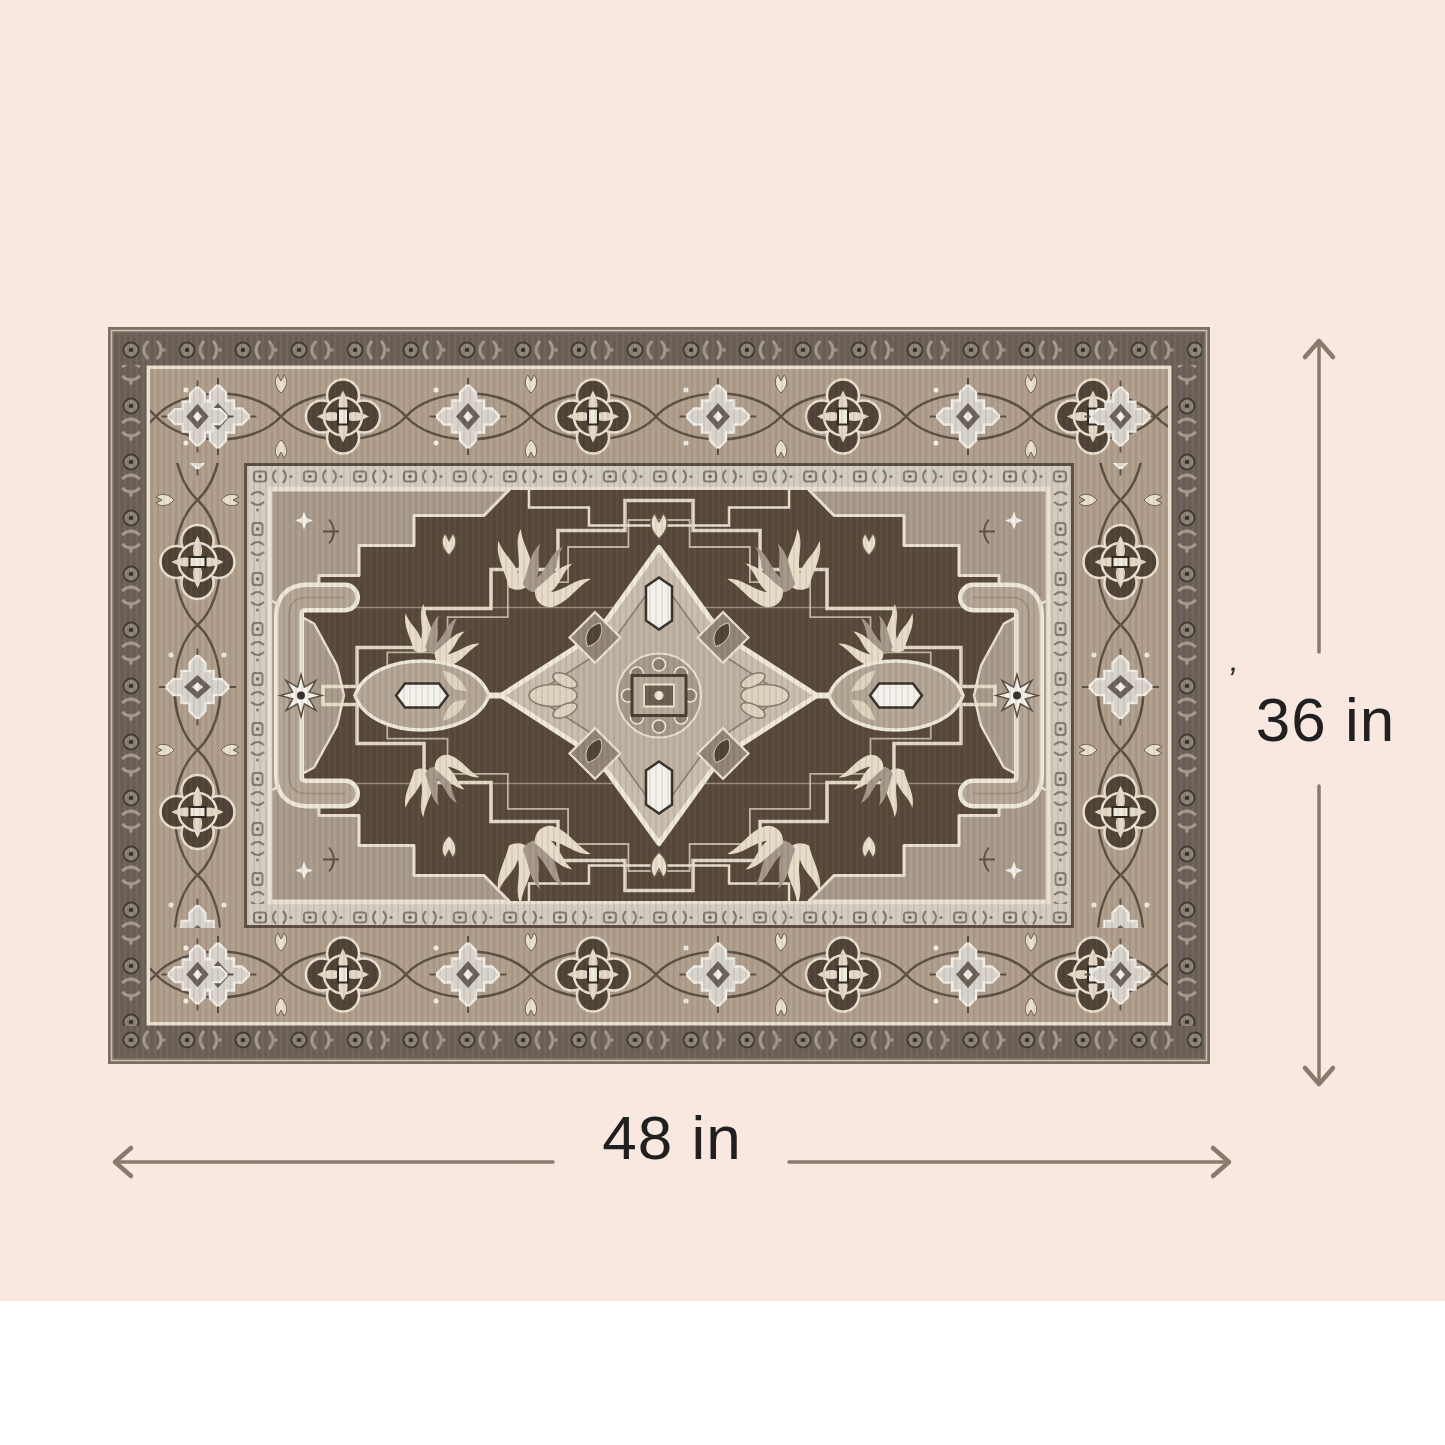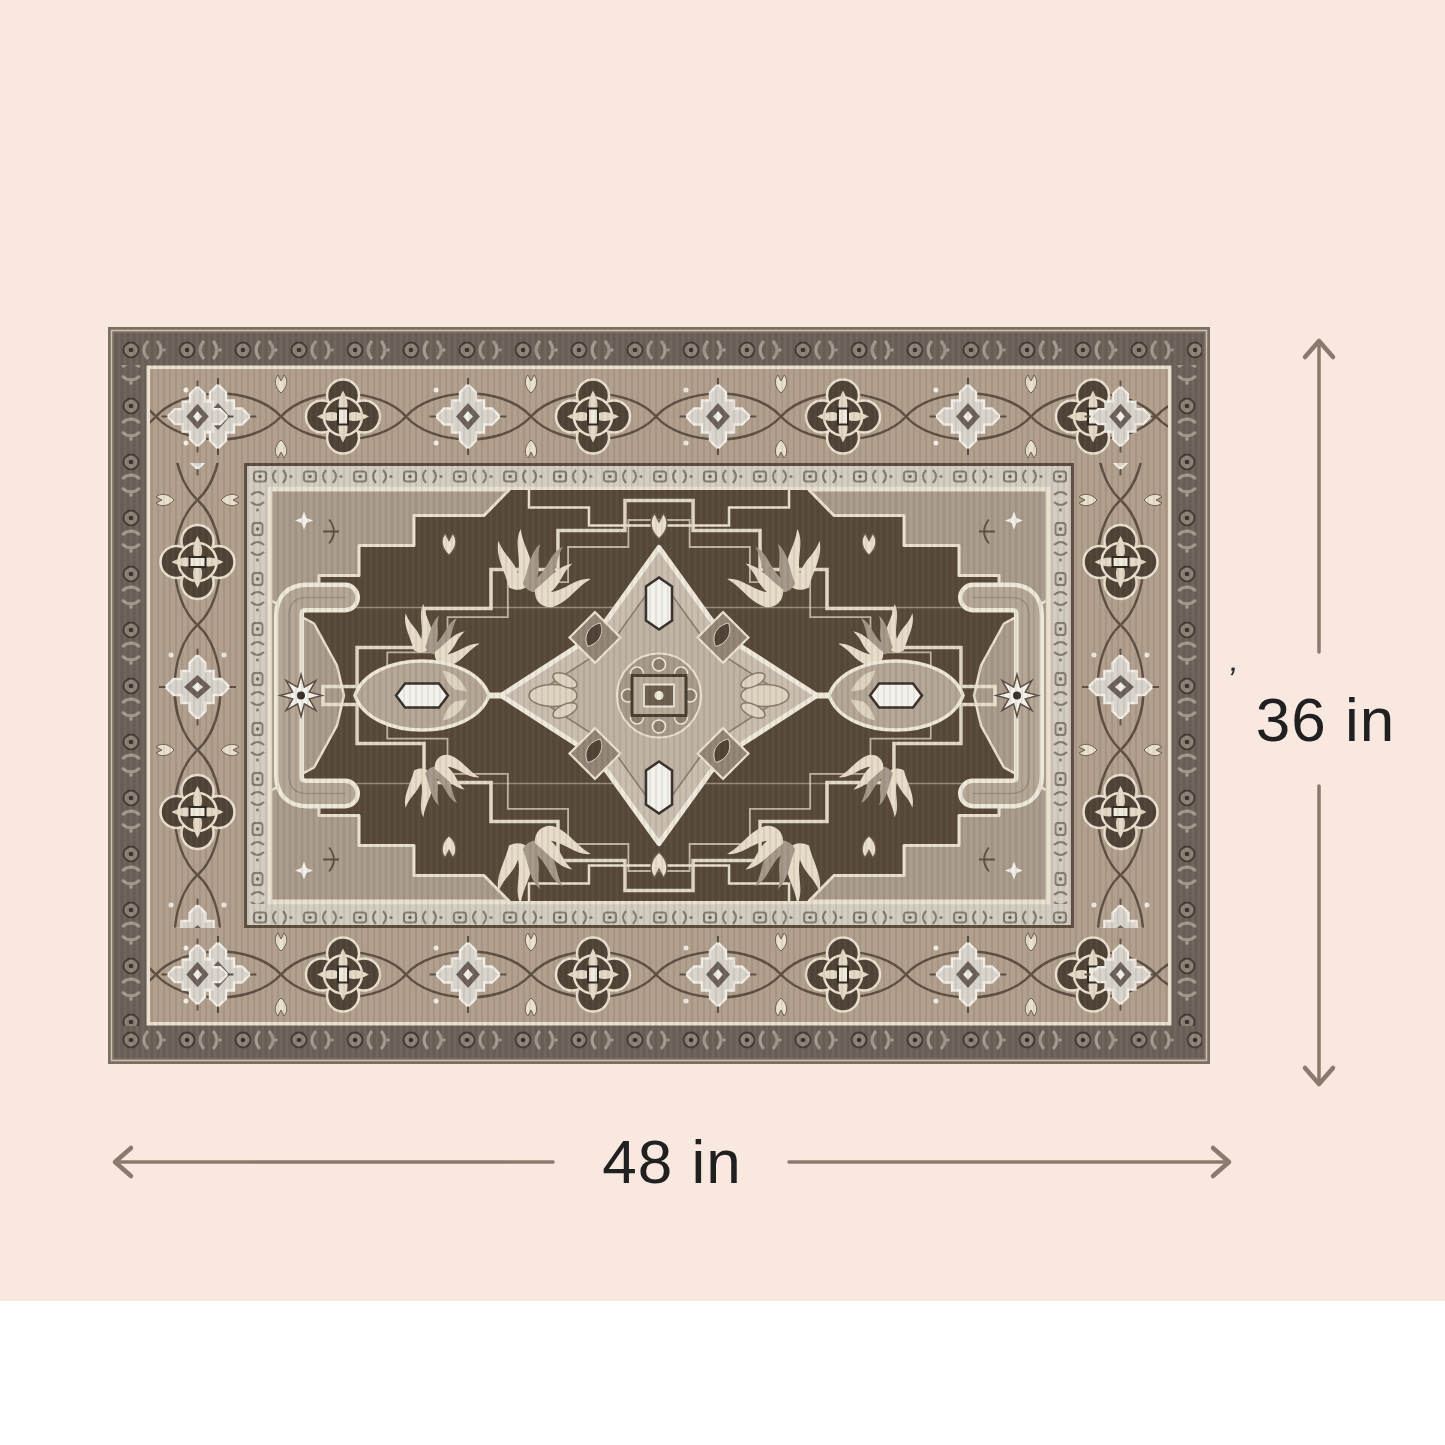--- a/index.html
+++ b/index.html
@@ -20,21 +20,21 @@
   .dim-label{
     position:absolute;
     color:#202020;
     font-size:62px;
     line-height:62px;
     letter-spacing:1px;
     text-align:center;
     white-space:nowrap;
   }
   .dim-label-h{left:1238px;top:689px;width:175px;}
-  .dim-label-w{left:572px;top:1131px;width:200px;}
+  .dim-label-w{left:572px;top:1107px;width:200px;}
   .stray{
     position:absolute;left:1228px;top:662px;
     color:#2a2a2a;font-size:34px;line-height:34px;transform:rotate(8deg);
   }
 </style>
 </head>
 <body>
 
 <div class="stage">
 

